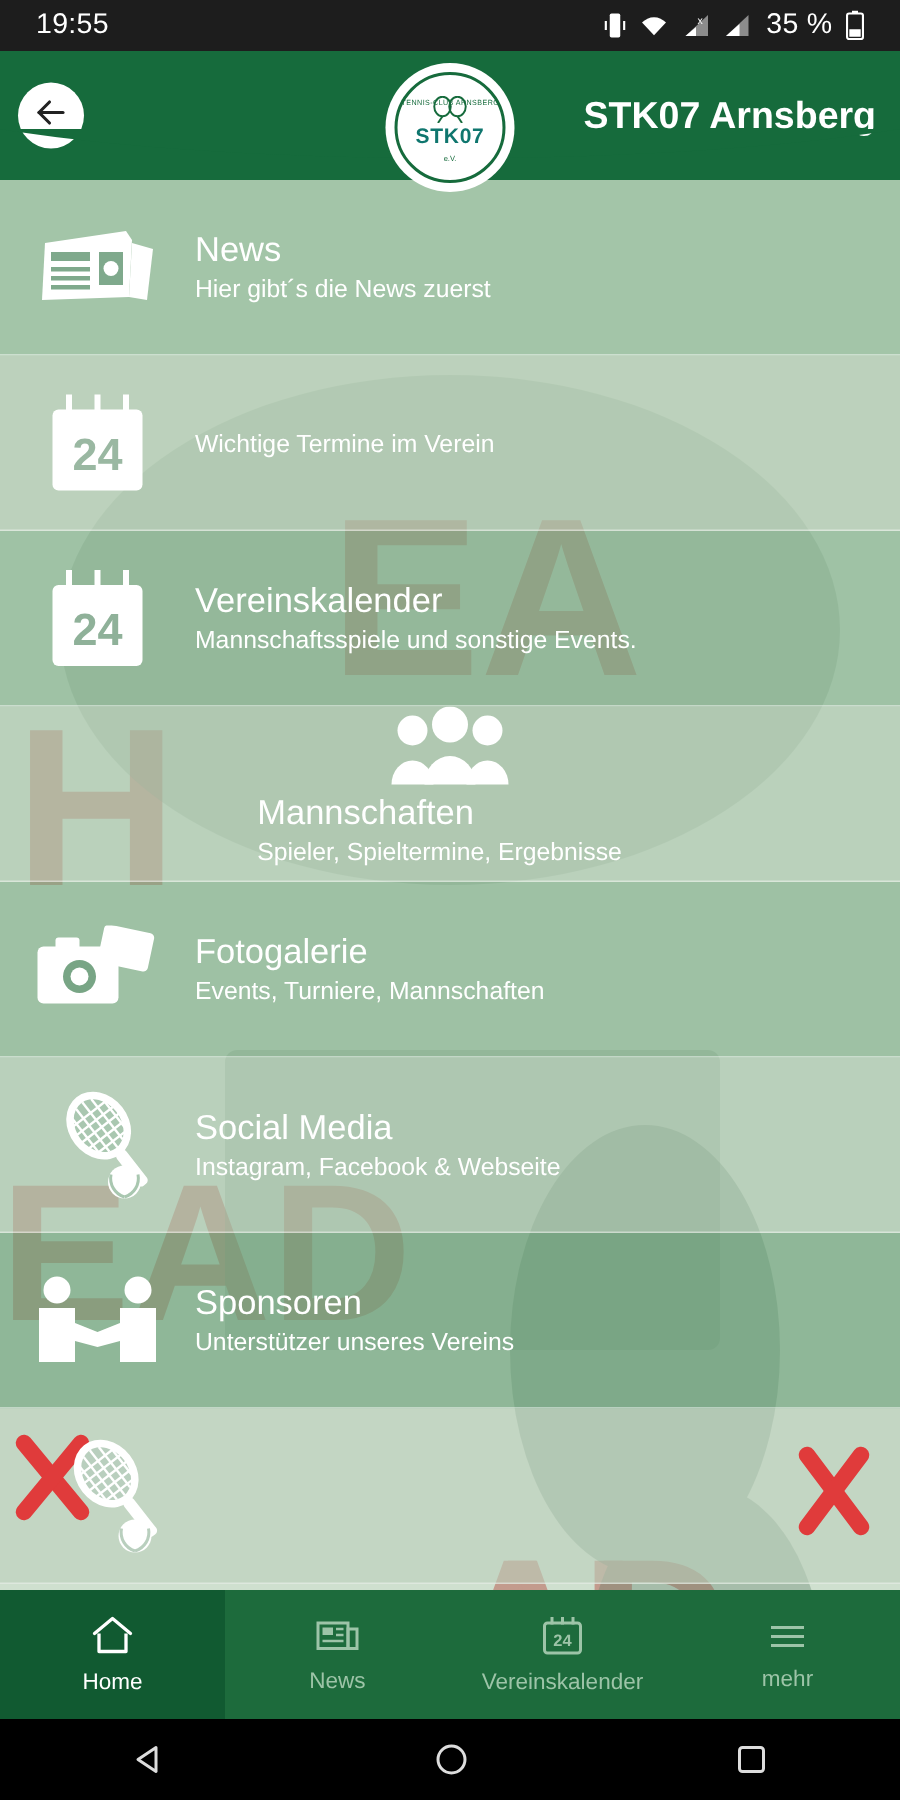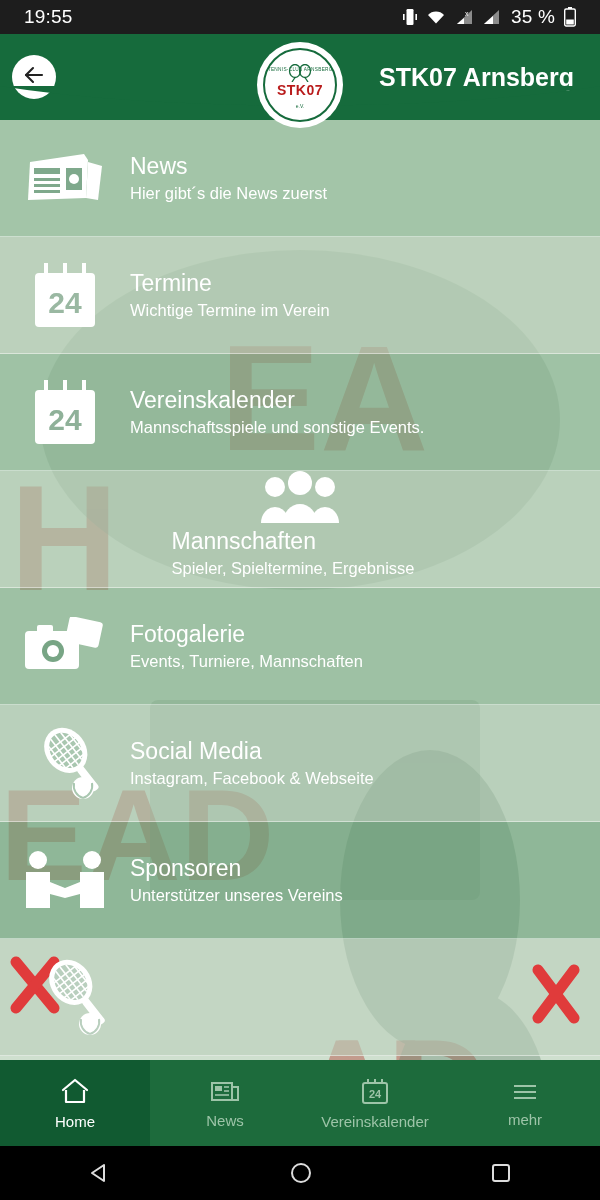--- a/index.html
+++ b/index.html
@@ -52,21 +52,21 @@
     display: flex; align-items: center; justify-content: center;
     flex: 0 0 auto;
     cursor: pointer;
   }
   .header .title {
     flex: 1;
     text-align: right;
     color: #ffffff;
     font-size: 25px;
     font-weight: bold;
-    padding-right: 26px;
+    padding-right: 16px;
   }
   .header-curve {
     position: absolute;
     left: 0; right: 0; top: 86px;
     height: 26px;
     overflow: hidden;
     pointer-events: none;
     z-index: 3;
   }
   .logo-badge {
@@ -91,21 +91,21 @@
   .logo-inner .arc-top {
     font-size: 5px;
     color: #166b3c;
     letter-spacing: .3px;
     margin-top: 4px;
     transform: scaleX(.95);
   }
   .logo-inner .stk {
     font-size: 14px;
     font-weight: bold;
-    color: #b91c1c;
+    color: #0f766e;
     letter-spacing: .5px;
     margin-top: 10px;
   }
   .logo-inner .arc-bottom {
     font-size: 5px;
     color: #166b3c;
     margin-top: 5px;
   }
   .logo-rackets { position: absolute; top: 14px; }
 
@@ -321,21 +321,20 @@
         <div class="iconwrap">
           <svg width="66" height="68" viewBox="0 0 66 68">
             <line x1="14" y1="2" x2="14" y2="14" stroke="#ffffff" stroke-width="4"></line>
             <line x1="33" y1="2" x2="33" y2="14" stroke="#ffffff" stroke-width="4"></line>
             <line x1="52" y1="2" x2="52" y2="14" stroke="#ffffff" stroke-width="4"></line>
             <rect x="3" y="12" width="60" height="54" rx="4" fill="#ffffff"></rect>
             <text x="33" y="52" font-size="30" font-weight="bold" fill="#9ab8a2" text-anchor="middle" font-family="Liberation Sans, sans-serif">24</text>
           </svg>
         </div>
         <div class="texts">
-          <div class="t1">Termine</div>
           <div class="t2">Wichtige Termine im Verein</div>
         </div>
       </div>
 
       <div class="row r2">
         <div class="iconwrap">
           <svg width="66" height="68" viewBox="0 0 66 68">
             <line x1="14" y1="2" x2="14" y2="14" stroke="#ffffff" stroke-width="4"></line>
             <line x1="33" y1="2" x2="33" y2="14" stroke="#ffffff" stroke-width="4"></line>
             <line x1="52" y1="2" x2="52" y2="14" stroke="#ffffff" stroke-width="4"></line>

